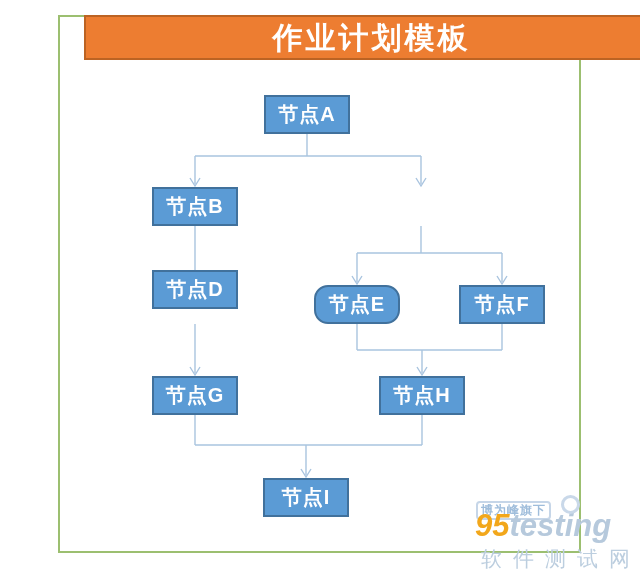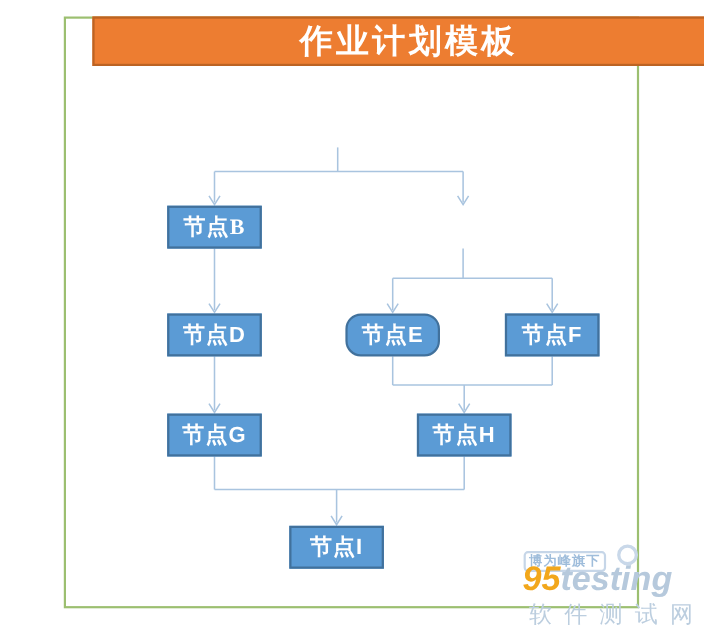--- a/index.html
+++ b/index.html
@@ -26,23 +26,23 @@
   svg.connectors { position:absolute; left:0; top:0; width:640px; height:577px; }
   svg.connectors polyline { fill:none; stroke:#A9C4DF; stroke-width:1.4; }
   
   .node {
     position:absolute; width:86px; height:39px; box-sizing:border-box;
     background:#5B9BD5; border:2px solid #41719C; color:#ffffff;
     display:flex; align-items:center; justify-content:center;
     font-size:20px; font-weight:bold; letter-spacing:1px;
   }
   .node-A { left:264px; top:95px; }
-  .node-B { left:152px; top:187px;font-family:Liberation Serif, serif; }
+  .node-B { left:152px; top:187px; }
   .node-C { left:378px; top:187px; }
-  .node-D { left:152px; top:285px; }
+  .node-D { left:152px; top:270px; }
   .node-E { left:314px; top:285px;border-radius:14px; }
   .node-F { left:459px; top:285px; }
   .node-G { left:152px; top:376px; }
   .node-H { left:379px; top:376px; }
   .node-I { left:263px; top:478px; }
   
   .wm-badge {
     position:absolute; left:476px; top:501px; font-size:12px; font-weight:bold;
     color:#9FBDDB; border:2px solid #C6D6E8; border-radius:4px;
     padding:0 3px; line-height:15px; background:rgba(255,255,255,0.85);
@@ -103,20 +103,23 @@
     <polyline points="422,350 422,373"></polyline>
     <polyline points="417,367 422,375 427,367"></polyline>
 
     <polyline points="195,415 195,445"></polyline>
     <polyline points="422,415 422,445"></polyline>
     <polyline points="195,445 422,445"></polyline>
     <polyline points="306,445 306,475"></polyline>
     <polyline points="301,469 306,477 311,469"></polyline>
   </svg>
 
+  <div class="node node-A">
+    <span>节点A</span>
+  </div>
   <div class="node node-B">
     <span>节点B</span>
   </div>
   <div class="node node-D">
     <span>节点D</span>
   </div>
   <div class="node node-E">
     <span>节点E</span>
   </div>
   <div class="node node-F">

